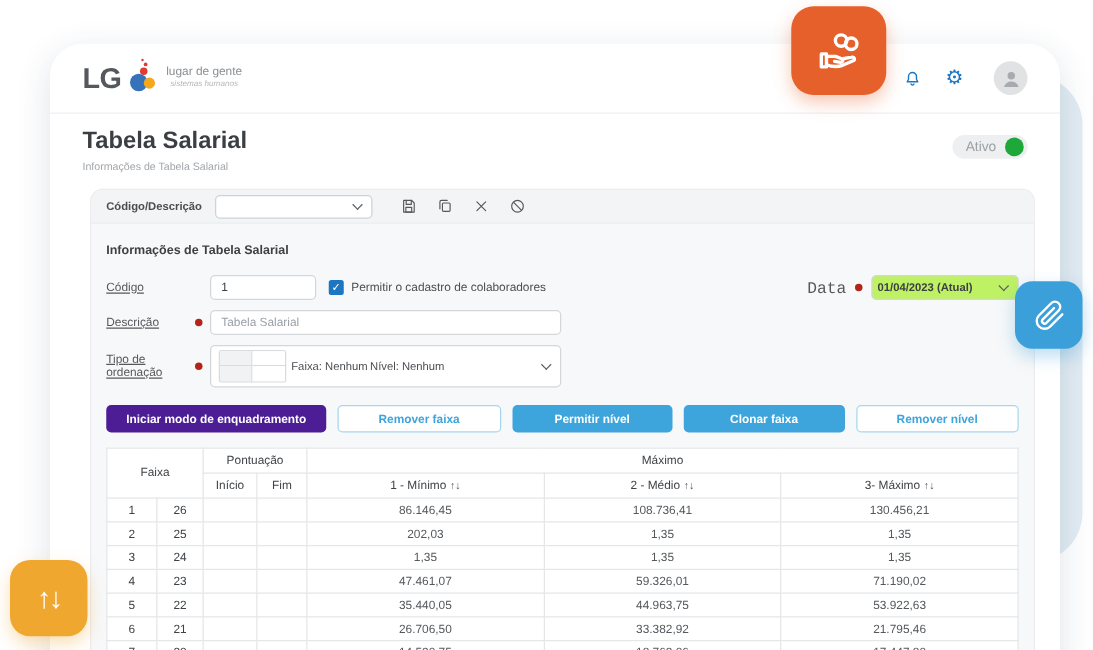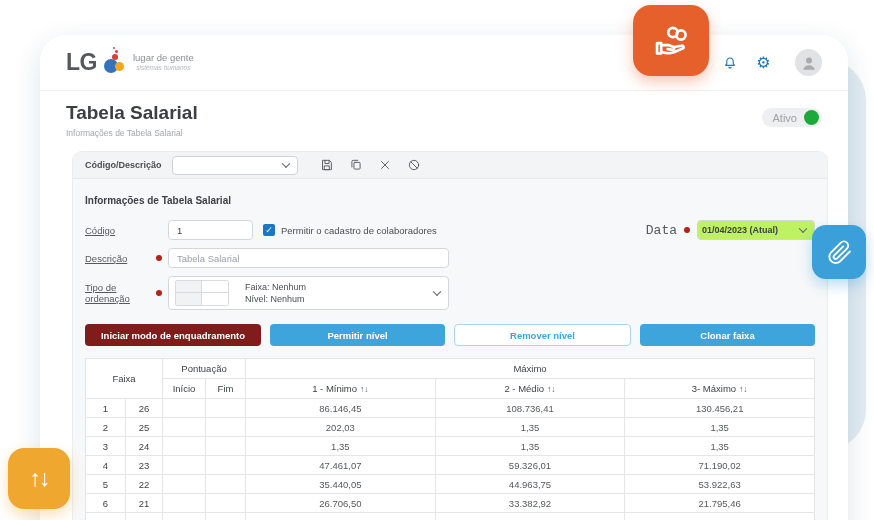--- a/index.html
+++ b/index.html
@@ -93,29 +93,29 @@
   .ord-combo { position:relative; width:281px; height:34px; background:#fff;
                border:1px solid #d4d7da; border-radius:4px; display:flex;
                align-items:center; padding:0 20px 0 6px; cursor:pointer; }
   .grid-ico { width:54px; height:26px; display:grid; grid-template-columns:1fr 1fr;
               grid-template-rows:1fr 1fr; border:1px solid #d9dcdf; border-radius:2px; }
   .grid-ico i { border:0 solid #d9dcdf; }
   .grid-ico i:nth-child(1){ border-right-width:1px; border-bottom-width:1px; background:#f1f2f4; }
   .grid-ico i:nth-child(2){ border-bottom-width:1px; background:#fff; }
   .grid-ico i:nth-child(3){ border-right-width:1px; background:#f1f2f4; }
   .grid-ico i:nth-child(4){ background:#fff; }
-  .ord-lines { margin-left:16px; display:flex; flex-direction:column; gap:2px; }
+  .ord-lines { margin-left:4px; display:flex; gap:2px; }
   .ord-lines span { font-size:9px; color:#4a4e52; line-height:10px; }
 
   
   .actions { display:flex; gap:9px; margin:14px 0 12px; }
   .btn { height:22px; border-radius:4px; font-size:9.5px; font-weight:bold;
          display:flex; align-items:center; justify-content:center; cursor:pointer;
          font-family:"Liberation Sans", sans-serif; border:none; }
-  .btn-dark { width:176px; background:#7f1d1d; color:#fff; }
+  .btn-dark { width:176px; background:#4c1d95; color:#fff; }
   .btn-solid { flex:1; background:#3ea4dc; color:#fff; }
   .btn-outline { flex:1; background:#fff; border:1px solid #a8d6ef; color:#3ea4dc; }
 
   
   table { width:100%; border-collapse:collapse; background:#fff; table-layout:fixed; }
   th, td { border:1px solid #e4e6e8; font-size:9.5px; text-align:center;
            font-weight:normal; overflow:hidden; white-space:nowrap; }
   thead th { height:20px; color:#3f4347; background:#fff; }
   tbody td { height:19px; color:#55595d; }
   td.c-num { color:#3f4347; }
@@ -267,23 +267,24 @@
           <span class="ord-lines">
             <span>Faixa: Nenhum</span>
             <span>Nível: Nenhum</span>
           </span>
           <i class="chev"></i>
         </div>
       </div>
 
       <div class="actions">
         <button class="btn btn-dark">Iniciar modo de enquadramento</button>
+        <button class="btn btn-outline">Remover faixa</button>
         <button class="btn btn-solid">Permitir nível</button>
+        <button class="btn btn-solid">Clonar faixa</button>
         <button class="btn btn-outline">Remover nível</button>
-        <button class="btn btn-solid">Clonar faixa</button>
       </div>
 
       <table>
         <colgroup>
           <col style="width:40px">
             <col style="width:37px">
             <col style="width:43px">
             <col style="width:40px">
           <col>
             <col>

